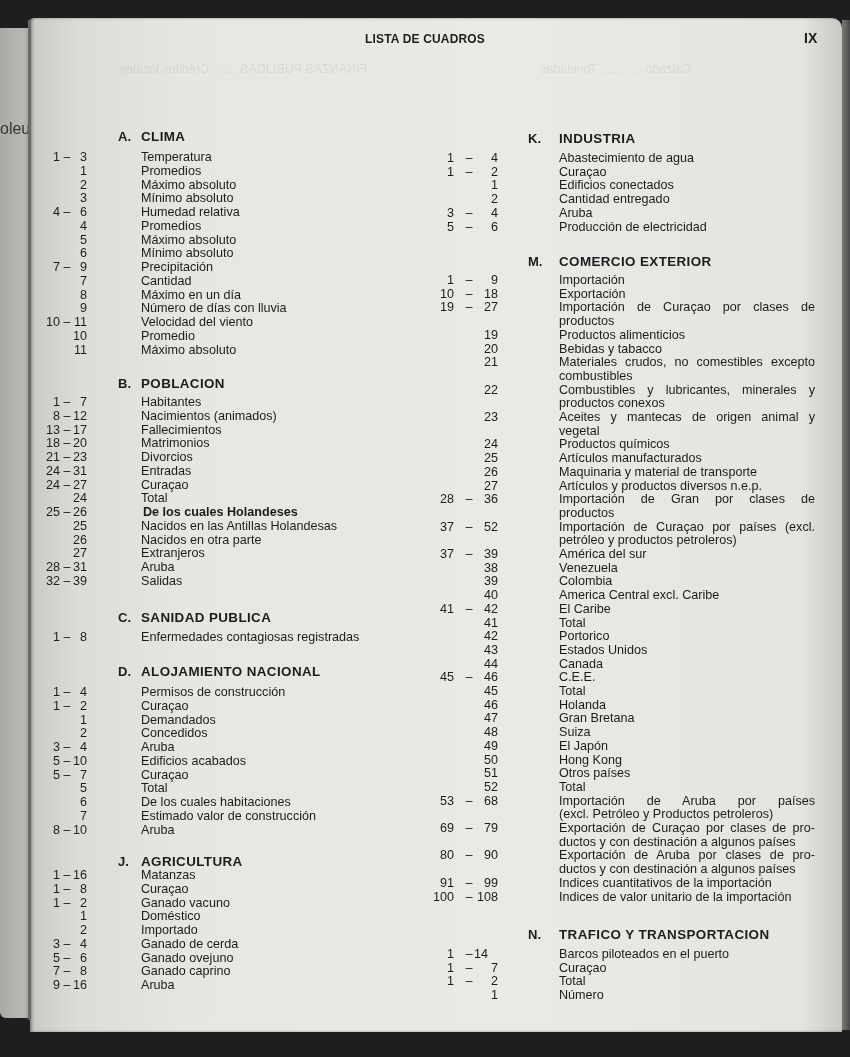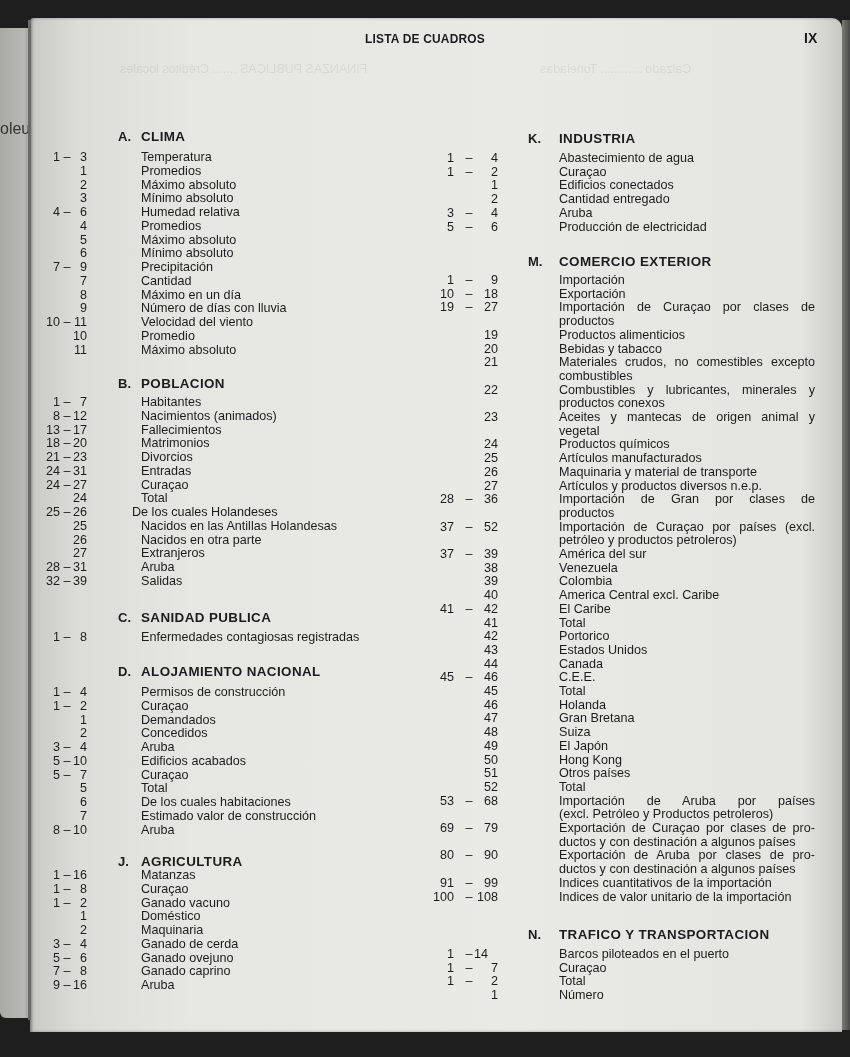--- a/index.html
+++ b/index.html
@@ -188,21 +188,21 @@
       <span class="txt" style="left:141px;">Curaçao</span>
     </div>
     <div class="row" style="top:492.25px;left:0;">
       <span class="num-end" style="left:53px;">24</span>
       <span class="txt" style="left:141px;">Total</span>
     </div>
     <div class="row" style="top:506px;left:0;">
       <span class="num-start" style="left:30px;">25</span>
       <span class="num-dash" style="left:60px;">–</span>
       <span class="num-end" style="left:53px;">26</span>
-      <span class="txt" style="left:132px;">De los cuales Holandeses</span>
+      <span class="txt" style="left:143px;font-weight:bold;">De los cuales Holandeses</span>
     </div>
     <div class="row" style="top:519.75px;left:0;">
       <span class="num-end" style="left:53px;">25</span>
       <span class="txt" style="left:141px;">Nacidos en las Antillas Holandesas</span>
     </div>
     <div class="row" style="top:533.5px;left:0;">
       <span class="num-end" style="left:53px;">26</span>
       <span class="txt" style="left:141px;">Nacidos en otra parte</span>
     </div>
     <div class="row" style="top:547.25px;left:0;">
@@ -312,21 +312,21 @@
       <span class="num-dash" style="left:60px;">–</span>
       <span class="num-end" style="left:53px;">2</span>
       <span class="txt" style="left:141px;">Ganado vacuno</span>
     </div>
     <div class="row" style="top:910.25px;left:0;">
       <span class="num-end" style="left:53px;">1</span>
       <span class="txt" style="left:141px;">Doméstico</span>
     </div>
     <div class="row" style="top:924px;left:0;">
       <span class="num-end" style="left:53px;">2</span>
-      <span class="txt" style="left:141px;">Maquinaria</span>
+      <span class="txt" style="left:141px;">Importado</span>
     </div>
     <div class="row" style="top:937.75px;left:0;">
       <span class="num-start" style="left:30px;">3</span>
       <span class="num-dash" style="left:60px;">–</span>
       <span class="num-end" style="left:53px;">4</span>
       <span class="txt" style="left:141px;">Ganado de cerda</span>
     </div>
     <div class="row" style="top:951.5px;left:0;">
       <span class="num-start" style="left:30px;">5</span>
       <span class="num-dash" style="left:60px;">–</span>

